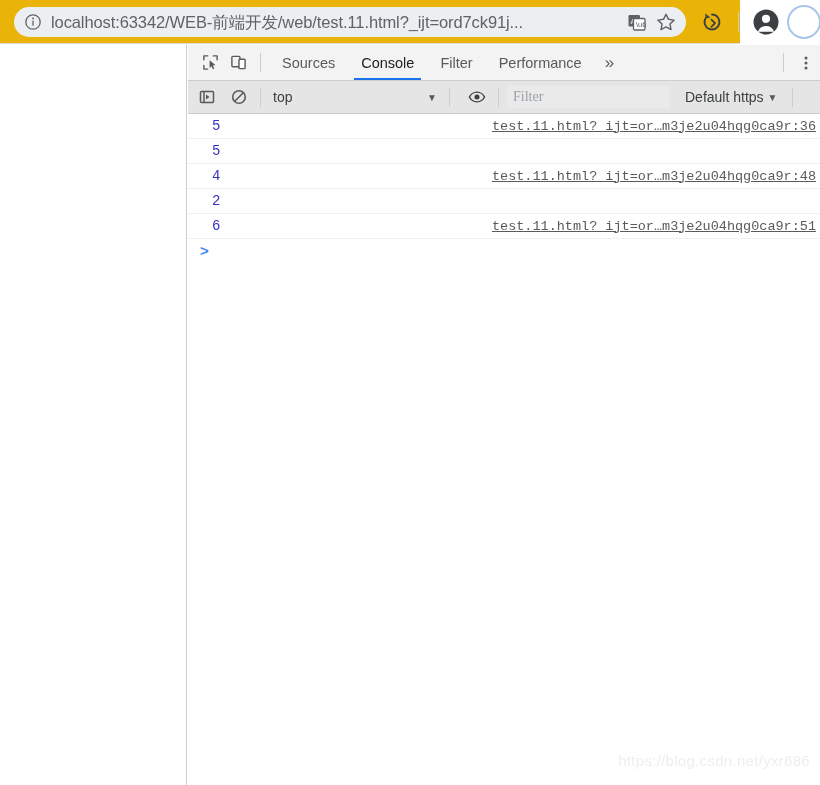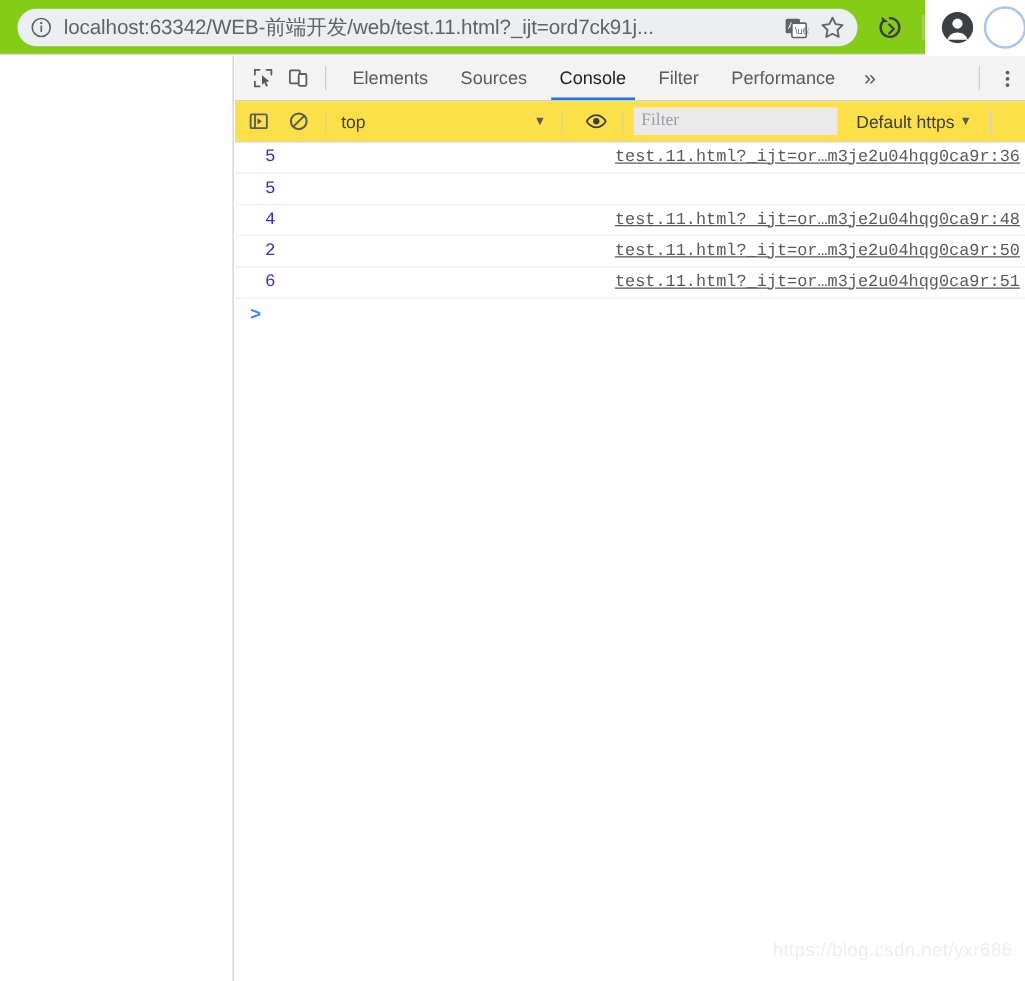--- a/index.html
+++ b/index.html
@@ -13,21 +13,21 @@
     font-family: "Liberation Sans", sans-serif;
     overflow: hidden;
     position: relative;
   }
 
   
   .browser-bar {
     position: absolute;
     left: 0; top: 0;
     width: 740px; height: 44px;
-    background: #84cc16;
+    background: #eab308;
     border-bottom: 1px solid #dadce0;
     box-sizing: border-box;
     display: flex;
     align-items: center;
   }
   .omnibox {
     margin-left: 14px;
     height: 30px;
     flex: 0 0 auto;
     width: 672px;
@@ -161,21 +161,21 @@
     width: 28px;
     display: flex; align-items: center; justify-content: center;
     flex: 0 0 28px;
   }
   .spacer { flex: 1 1 auto; }
 
   
   .dt-filterbar {
     height: 33px;
     flex: 0 0 33px;
-    background: #fde047;
+    background: #e5e5e5;
     border-bottom: 1px solid #cdcdcd;
     display: flex;
     align-items: center;
     box-sizing: border-box;
   }
   .fb-btn {
     width: 26px; height: 26px;
     margin-left: 6px;
     flex: 0 0 26px;
     display: flex; align-items: center; justify-content: center;
@@ -338,23 +338,20 @@
     </div>
     <div class="dt-tool-btn">
       <svg width="17" height="17" viewBox="0 0 18 18">
         <rect x="2" y="2.5" width="8.5" height="11" rx="1" fill="none" stroke="#5a5a5a" stroke-width="1.5"></rect>
         <rect x="9.5" y="5.5" width="6.5" height="10" rx="1" fill="#ffffff" stroke="#5a5a5a" stroke-width="1.5"></rect>
       </svg>
     </div>
     <div class="dt-vsep"></div>
 
     <div class="dt-tab">
-      <span>Elements</span>
-    </div>
-    <div class="dt-tab">
       <span>Sources</span>
     </div>
     <div class="dt-tab active">
       <span>Console</span>
     </div>
     <div class="dt-tab">
       <span>Filter</span>
     </div>
     <div class="dt-tab">
       <span>Performance</span>
@@ -420,21 +417,20 @@
     </div>
     <div class="console-row">
       <span class="row-value">5</span>
     </div>
     <div class="console-row">
       <span class="row-value">4</span>
       <span class="row-src">test.11.html?_ijt=or…m3je2u04hqg0ca9r:48</span>
     </div>
     <div class="console-row">
       <span class="row-value">2</span>
-      <span class="row-src">test.11.html?_ijt=or…m3je2u04hqg0ca9r:50</span>
     </div>
     <div class="console-row">
       <span class="row-value">6</span>
       <span class="row-src">test.11.html?_ijt=or…m3je2u04hqg0ca9r:51</span>
     </div>
 
     <div class="prompt-row">
       <span class="prompt-chevron">&gt;</span>
     </div>
   </div>

